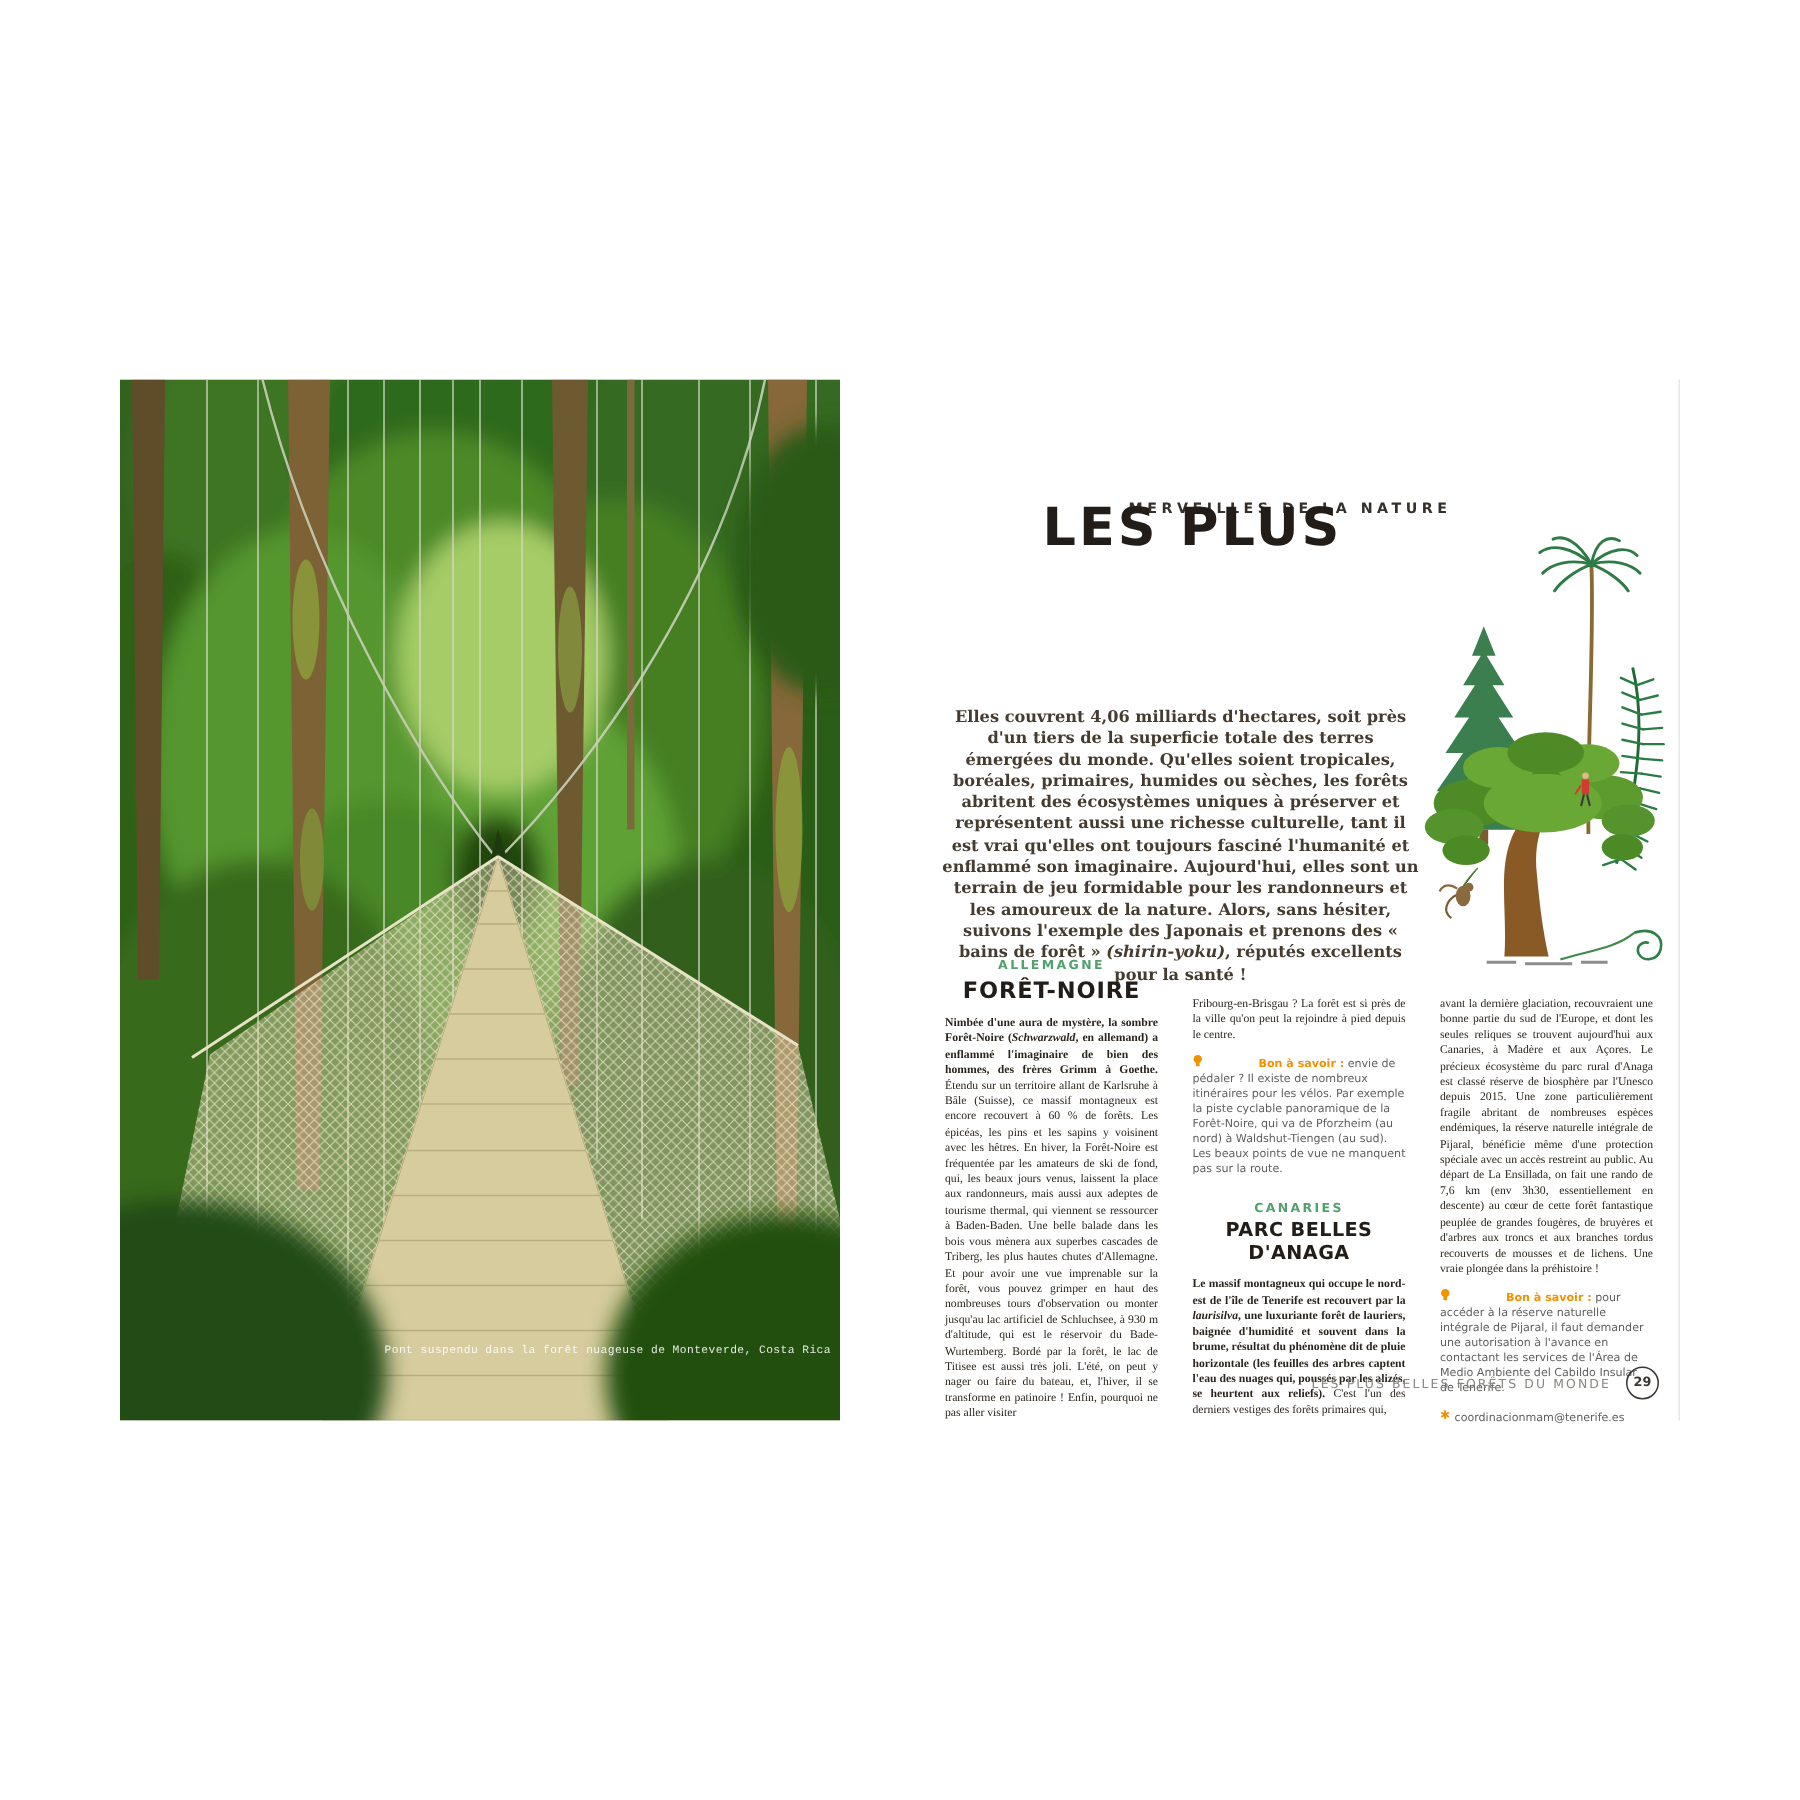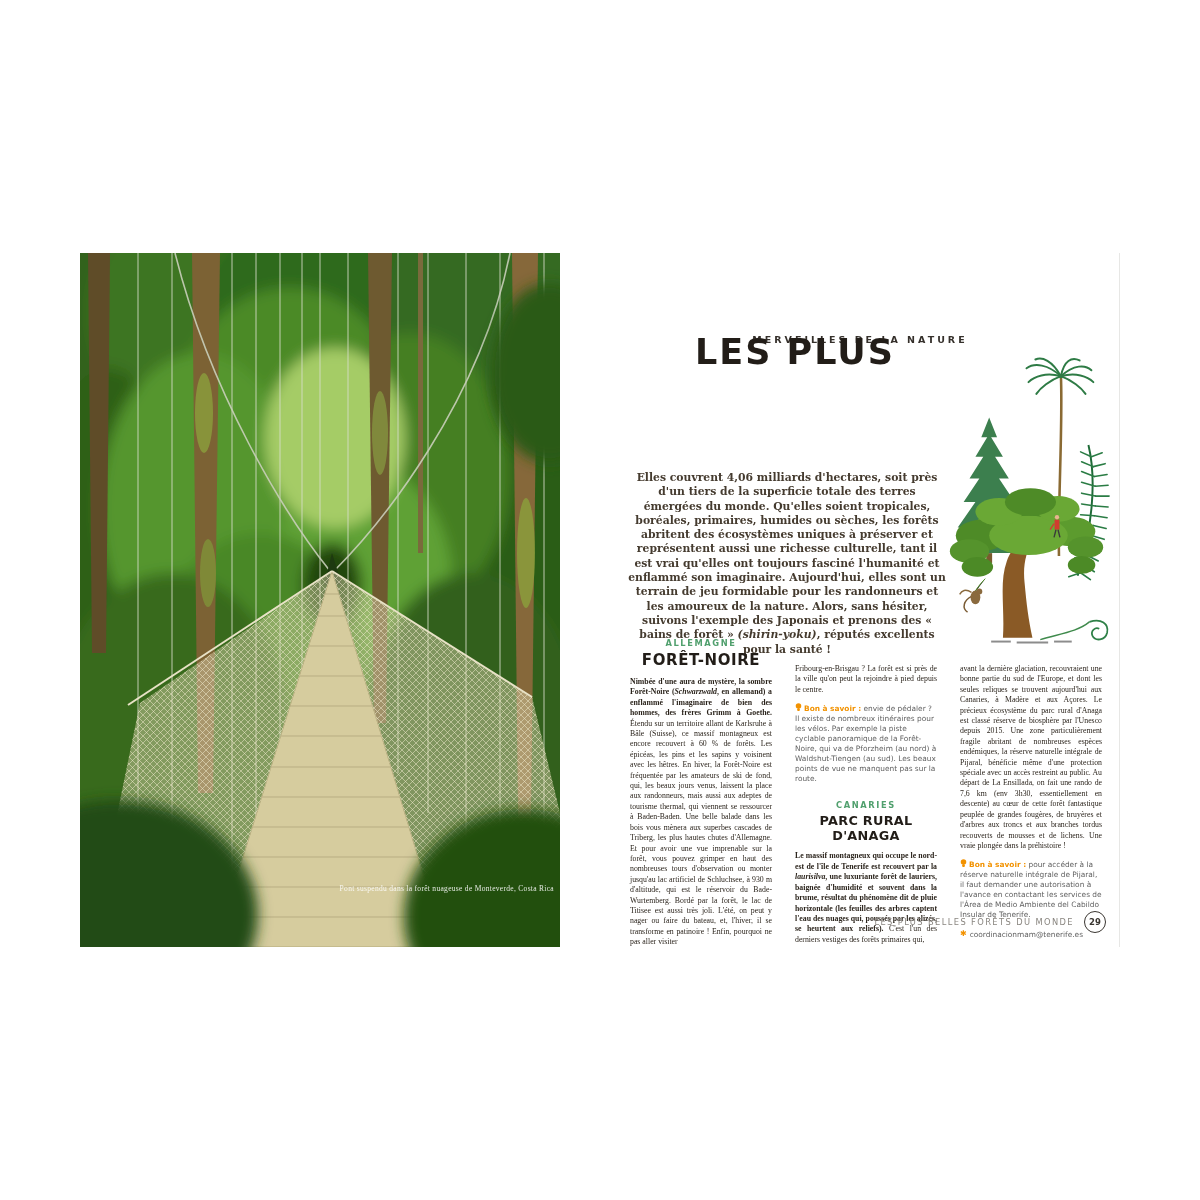--- a/index.html
+++ b/index.html
@@ -1,21 +1,21 @@
 <!DOCTYPE html>
 <html><head>
 <meta charset="utf-8">
 <style>
   html,body{margin:0;padding:0;background:#ffffff;}
   .canvas{position:relative;width:1200px;height:1200px;background:#ffffff;overflow:hidden;
           font-family:"Liberation Serif",serif;}
   
   .photo-page{position:absolute;left:80px;top:253px;width:480px;height:694px;overflow:hidden;}
   .photo-page svg{display:block;width:100%;height:100%;}
-  .photo-caption{position:absolute;right:6px;bottom:54px;font-family:Liberation Serif, serif;
+  .photo-caption{position:absolute;right:6px;bottom:42px;font-family:Liberation Mono, monospace;
                  font-size:7.5px;letter-spacing:.3px;color:rgba(255,255,255,.88);white-space:nowrap;}
   
   .text-page{position:absolute;left:600px;top:253px;width:520px;height:694px;background:#fff;}
   .page-edge{position:absolute;right:0;top:0;width:1px;height:100%;background:#e7e7e5;}
   .kicker{position:absolute;top:36px;left:0;width:100%;text-align:center;
           font-family:"DejaVu Sans",sans-serif;font-size:9.5px;font-weight:600;
           letter-spacing:3px;color:#35302b;margin-top:45px;}
   .title{position:absolute;top:80px;left:20px;width:350px;margin:0;text-align:center;
          font-family:"DejaVu Sans",sans-serif;font-size:35px;line-height:39px;
          font-weight:700;letter-spacing:2px;color:#221d18;}
@@ -32,21 +32,21 @@
           letter-spacing:1.6px;color:#51a06e;text-align:center;margin:0 0 3px 0;}
   .sec-title{font-family:"DejaVu Sans",sans-serif;font-weight:700;color:#221d18;
              text-align:center;margin:0 0 8px 0;font-size:15px;letter-spacing:.6px;}
   .sec-title.t2{font-size:12.8px;letter-spacing:.3px;}
   .body{margin:0 0 8px 0;font-size:7.8px;line-height:10.4px;text-align:justify;
         color:#2b241c;font-family:"Liberation Serif",serif;}
   .body strong{font-weight:700;}
   .body em,.intro em{font-style:italic;text-align:center;}
   .tip{margin:0 0 10px 0;font-family:"DejaVu Sans",sans-serif;font-size:7.4px;
        line-height:9.9px;color:#5f5f5f;text-align:left;}
-  .tip-label{color:#f29200;font-weight:700;}
+  .tip-label{color:#f29200;font-weight:700;margin-left:35px;}
   .bulb{width:7px;height:9px;vertical-align:-1px;margin-right:2px;}
   .email-line{font-family:"DejaVu Sans",sans-serif;font-size:7.4px;color:#5f5f5f;
               margin-top:2px;display:flex;align-items:center;gap:3px;}
   .link-glyph{color:#f29200;font-size:8px;line-height:1;}
   .sec2-head{margin-top:17px;}
   
   .footer{position:absolute;right:14px;top:658px;display:flex;align-items:center;gap:10px;}
   .footer-text{font-family:"DejaVu Sans",sans-serif;font-size:8.3px;letter-spacing:1.4px;
                color:#8a8680;}
   .page-circle{width:20px;height:20px;border:1.4px solid #3a3631;border-radius:50%;
@@ -274,21 +274,21 @@
 
       <div class="col pad">
         <p class="body">Fribourg-en-Brisgau ? La forêt est si près de la ville qu'on peut la rejoindre à pied depuis le centre.</p>
         <div class="tip">
           <svg class="bulb" viewBox="0 0 10 13">
               <circle cx="5" cy="4.5" r="4" fill="#f29200"></circle>
               <rect x="3.2" y="8" width="3.6" height="3.4" rx="1" fill="#f29200"></rect>
             </svg><span class="tip-label">Bon à savoir :</span><span> envie de pédaler ? Il existe de nombreux itinéraires pour les vélos. Par exemple la piste cyclable panoramique de la Forêt-Noire, qui va de Pforzheim (au nord) à Waldshut-Tiengen (au sud). Les beaux points de vue ne manquent pas sur la route.</span>
         </div>
         <div class="region sec2-head">CANARIES</div>
-        <h2 class="sec-title t2">PARC RURAL D'ANAGA</h2>
+        <h2 class="sec-title t2">PARC BELLES D'ANAGA</h2>
         <p class="body"><strong><span>Le massif montagneux qui occupe le nord-est de l'île de Tenerife est recouvert par la </span><em>laurisilva</em><span>, une luxuriante forêt de lauriers, baignée d'humidité et souvent dans la brume, résultat du phénomène dit de pluie horizontale (les feuilles des arbres captent l'eau des nuages qui, poussés par les alizés, se heurtent aux reliefs). </span></strong><span>C'est l'un des derniers vestiges des forêts primaires qui,</span></p>
       </div>
 
       <div class="col pad">
         <p class="body">avant la dernière glaciation, recouvraient une bonne partie du sud de l'Europe, et dont les seules reliques se trouvent aujourd'hui aux Canaries, à Madère et aux Açores. Le précieux écosystème du parc rural d'Anaga est classé réserve de biosphère par l'Unesco depuis 2015. Une zone particulièrement fragile abritant de nombreuses espèces endémiques, la réserve naturelle intégrale de Pijaral, bénéficie même d'une protection spéciale avec un accès restreint au public. Au départ de La Ensillada, on fait une rando de 7,6 km (env 3h30, essentiellement en descente) au cœur de cette forêt fantastique peuplée de grandes fougères, de bruyères et d'arbres aux troncs et aux branches tordus recouverts de mousses et de lichens. Une vraie plongée dans la préhistoire !</p>
         <div class="tip">
           <svg class="bulb" viewBox="0 0 10 13">
               <circle cx="5" cy="4.5" r="4" fill="#f29200"></circle>
               <rect x="3.2" y="8" width="3.6" height="3.4" rx="1" fill="#f29200"></rect>
             </svg><span class="tip-label">Bon à savoir :</span><span> pour accéder à la réserve naturelle intégrale de Pijaral, il faut demander une autorisation à l'avance en contactant les services de l'Área de Medio Ambiente del Cabildo Insular de Tenerife.</span>

